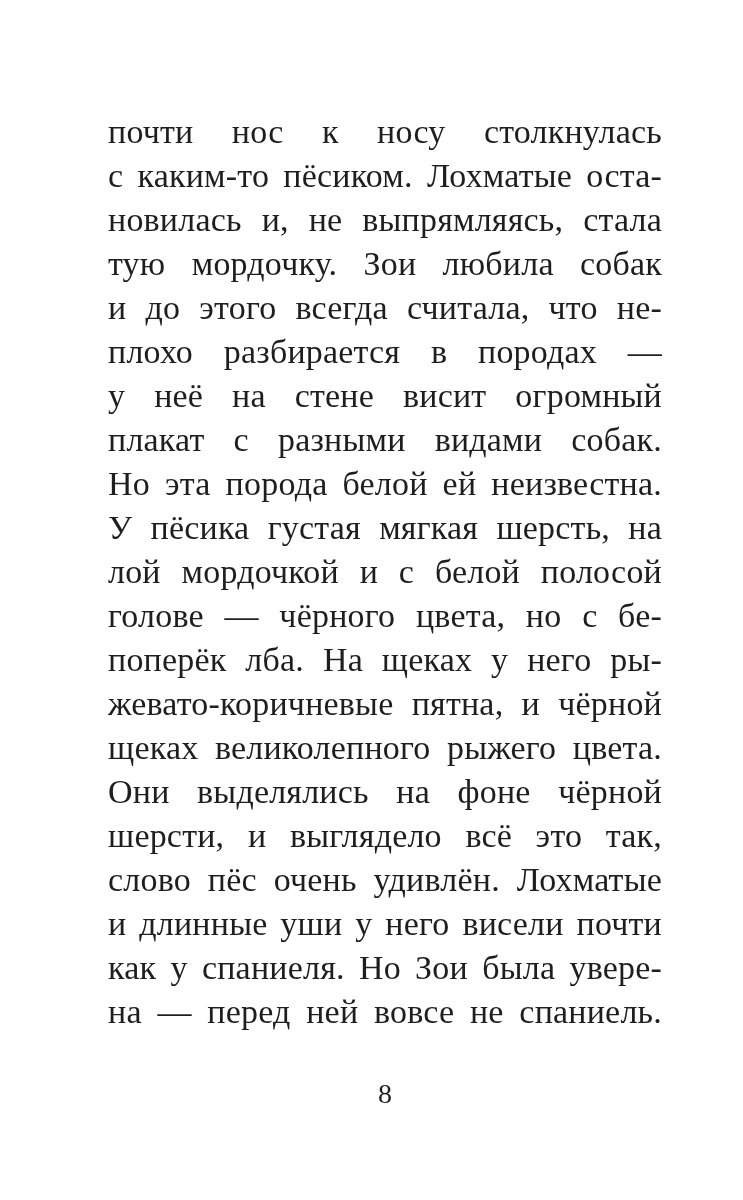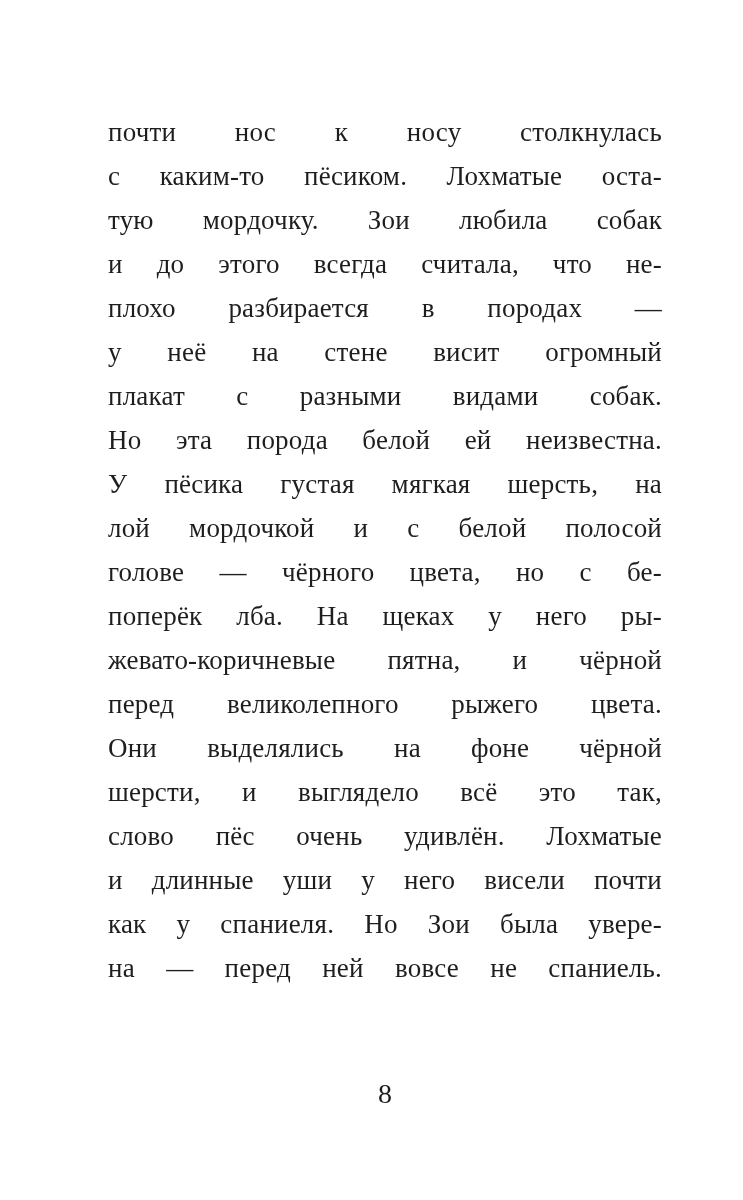--- a/index.html
+++ b/index.html
@@ -19,21 +19,21 @@
   .text-block {
     position: absolute;
     left: 108px;
     top: 110px;
     width: 554px;
   }
   .text-line {
     width: 554px;
     height: 44px;
     line-height: 44px;
-    font-size: 27px;
+    font-size: 34px;
     letter-spacing: 0.2px;
     white-space: normal;
     text-align: justify;
     text-align-last: justify;
     overflow: hidden;
   }
   .folio {
     position: absolute;
     left: 108px;
     top: 1076px;
@@ -44,32 +44,33 @@
     color: #1e1e1e;
   }
 </style>
 </head>
 <body>
 
 <div class="book-page">
   <div class="text-block">
     <div class="text-line">почти нос к носу столкнулась</div>
     <div class="text-line">с каким-то пёсиком. Лохматые оста-</div>
+    <div class="text-line">новилась и, не выпрямляясь, стала</div>
     <div class="text-line">тую мордочку. Зои любила собак</div>
     <div class="text-line">и до этого всегда считала, что не-</div>
     <div class="text-line">плохо разбирается в породах —</div>
     <div class="text-line">у неё на стене висит огромный</div>
     <div class="text-line">плакат с разными видами собак.</div>
     <div class="text-line">Но эта порода белой ей неизвестна.</div>
     <div class="text-line">У пёсика густая мягкая шерсть, на</div>
     <div class="text-line">лой мордочкой и с белой полосой</div>
     <div class="text-line">голове — чёрного цвета, но с бе-</div>
     <div class="text-line">поперёк лба. На щеках у него ры-</div>
     <div class="text-line">жевато-коричневые пятна, и чёрной</div>
-    <div class="text-line">перед великолепного рыжего цвета.</div>
+    <div class="text-line">щеках великолепного рыжего цвета.</div>
     <div class="text-line">Они выделялись на фоне чёрной</div>
     <div class="text-line">шерсти, и выглядело всё это так,</div>
     <div class="text-line">слово пёс очень удивлён. Лохматые</div>
     <div class="text-line">и длинные уши у него висели почти</div>
     <div class="text-line">как у спаниеля. Но Зои была увере-</div>
     <div class="text-line">на — перед ней вовсе не спаниель.</div>
   </div>
   <div class="folio">8</div>
 </div>
 

